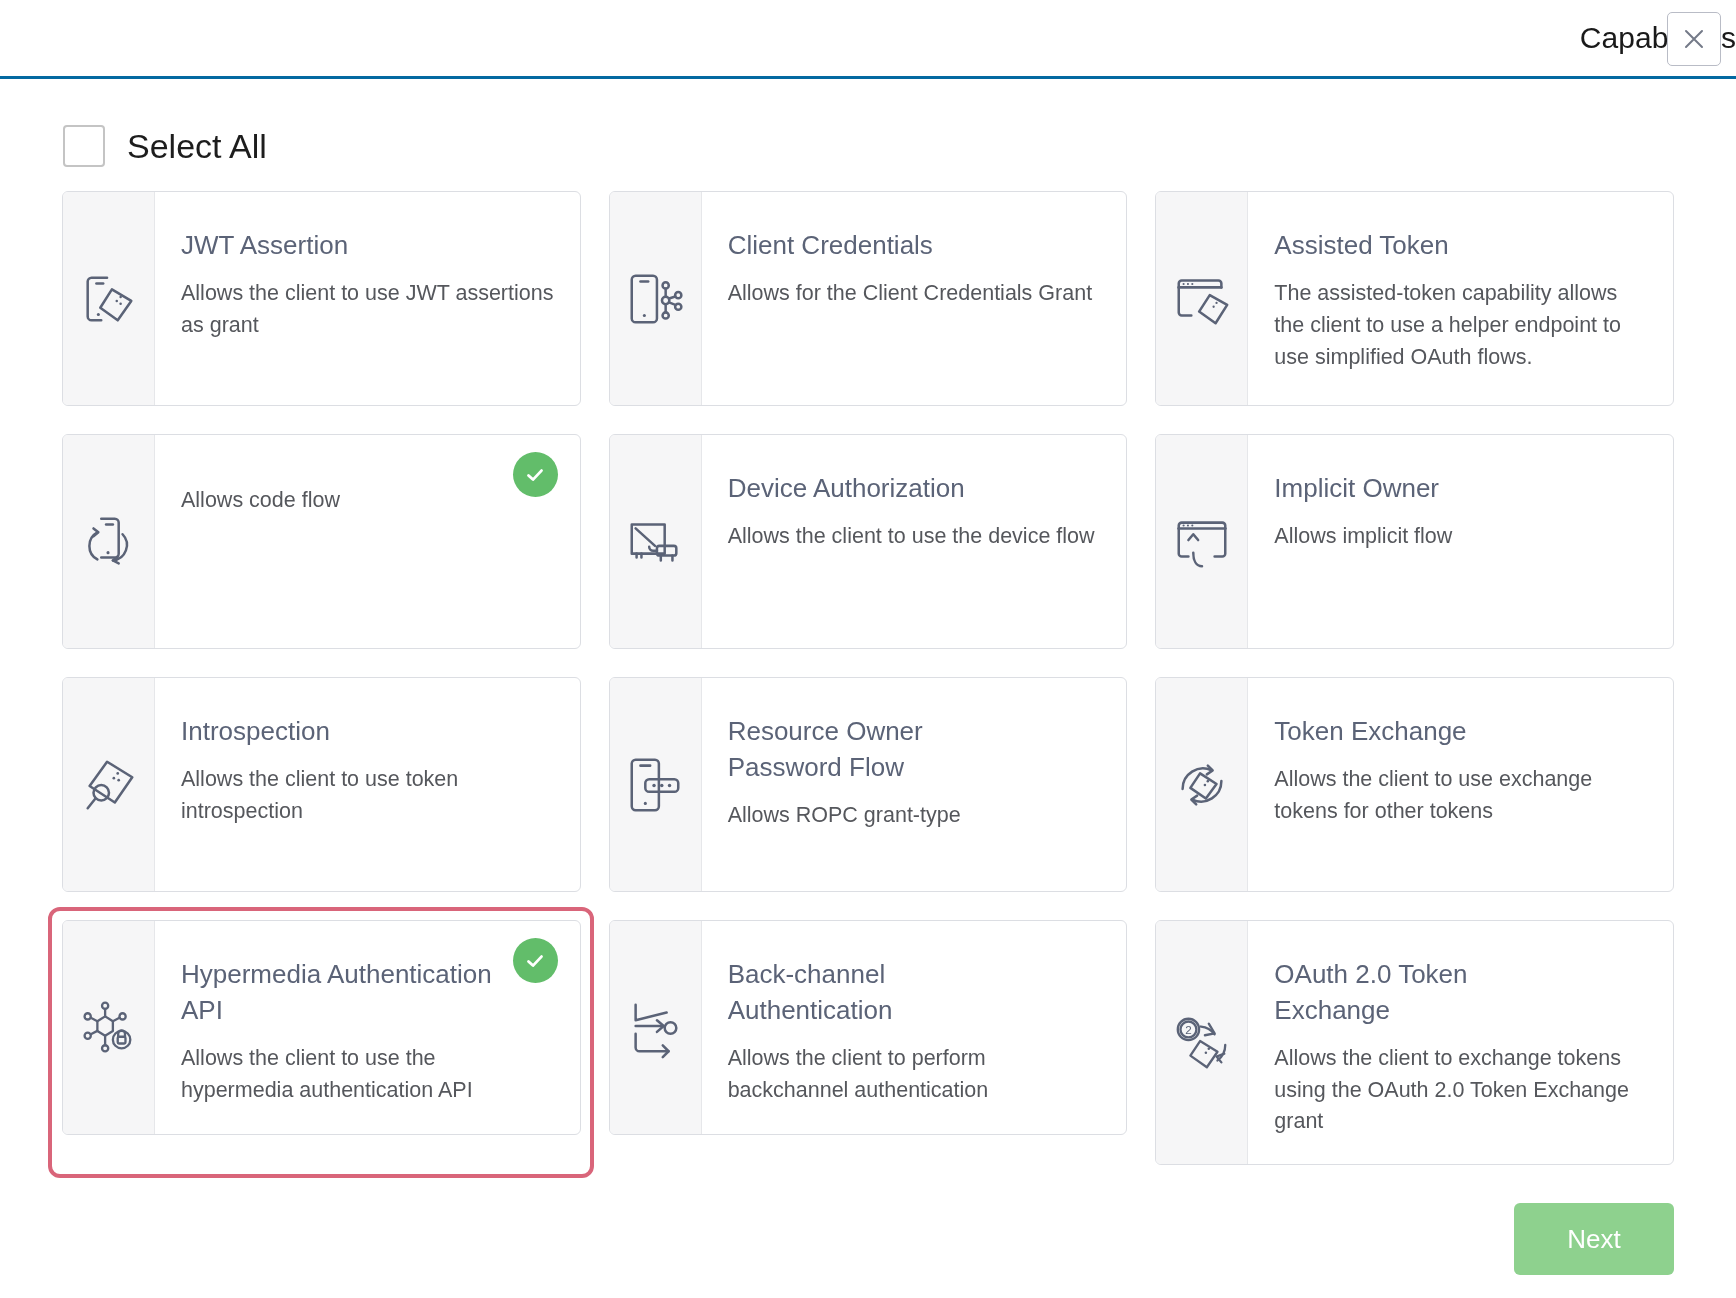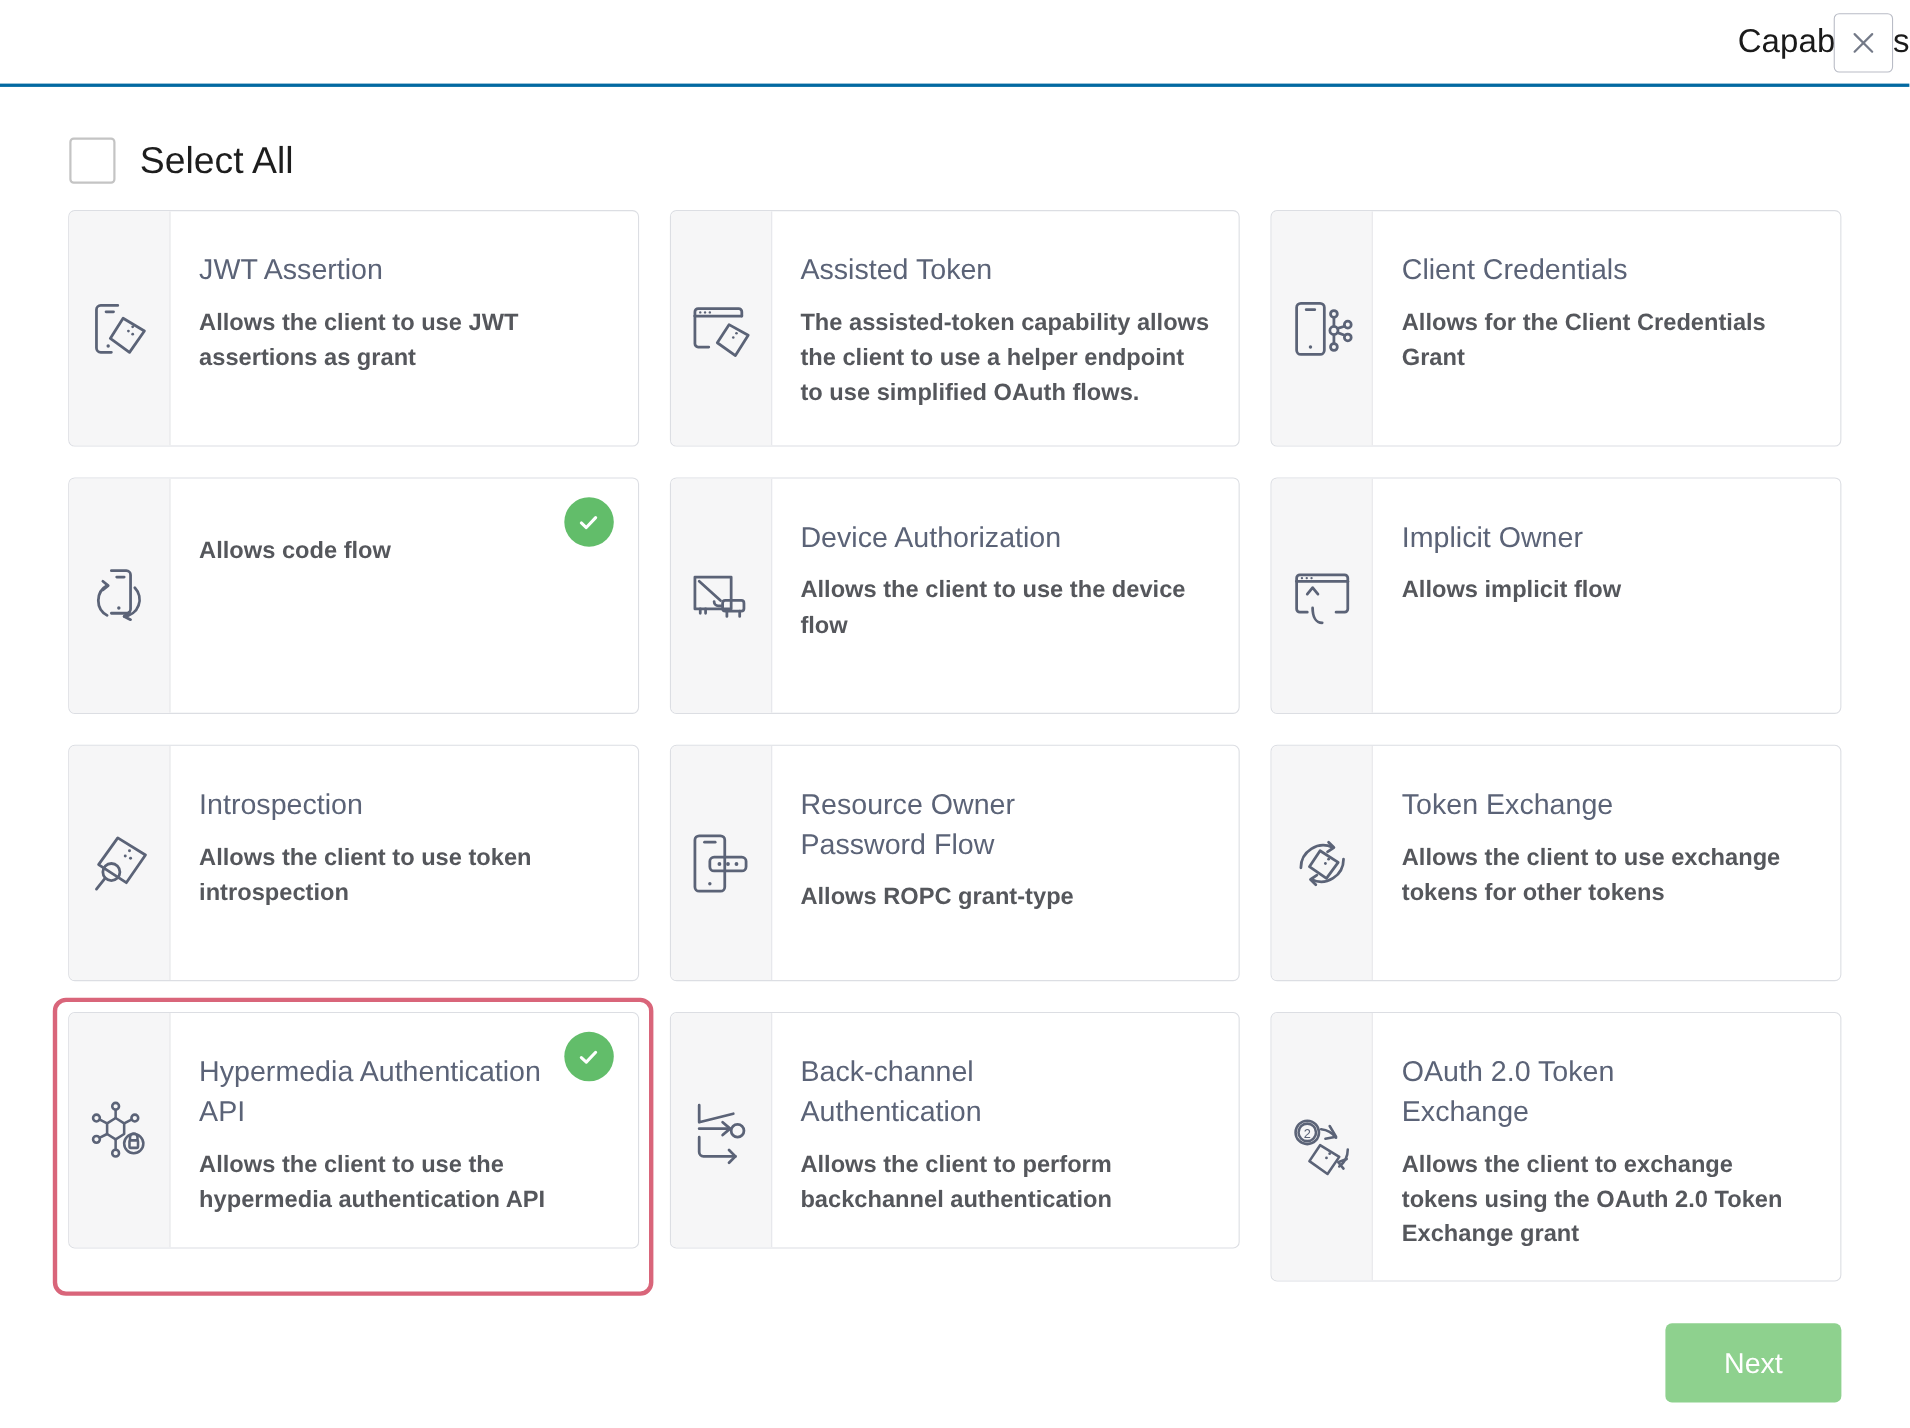--- a/index.html
+++ b/index.html
@@ -128,21 +128,21 @@
     line-height: 1.38;
     color: #5b6377;
     font-weight: 400;
     padding-right: 58px;
   }
   .card-desc {
     margin-top: 14px;
     font-size: 21.5px;
     line-height: 1.48;
     color: #55575c;
-    font-weight: 700;
+    font-weight: 400;
   }
 
   .check-badge {
     position: absolute;
     top: 17px;
     right: 22px;
     width: 45px;
     height: 45px;
     border-radius: 50%;
     background: #62bd6a;
@@ -206,55 +206,55 @@
         <div class="card-body">
           <div class="card-title">JWT Assertion</div>
           <div class="card-desc">Allows the client to use JWT assertions as grant</div>
         </div>
       </div>
     </div>
     <div class="card-slot">
       <div class="card">
         <div class="card-icon-panel">
           <svg viewBox="0 0 64 64" fill="none" stroke="#5b6377" stroke-width="2.6" stroke-linecap="round" stroke-linejoin="round">
+      <rect x="8" y="8" width="26" height="48" rx="4"></rect>
+      <path d="M17 14h8"></path>
+            <circle cx="21" cy="49" r="1.6" fill="#5b6377" stroke="none"></circle>
+      <circle cx="43" cy="18" r="3.2"></circle>
+            <circle cx="56" cy="28" r="3.2"></circle>
+      <circle cx="56" cy="40" r="3.2"></circle>
+            <circle cx="43" cy="49" r="3.2"></circle>
+      <circle cx="43" cy="33.5" r="3.8"></circle>
+      <path d="M43 21.5v8M46.5 31.5l6.5-2M46.5 35.5l6.5 2.5M43 37.5v8"></path>
+    </svg>
+        </div>
+        <div class="card-body">
+          <div class="card-title">Client Credentials</div>
+          <div class="card-desc">Allows for the Client Credentials Grant</div>
+        </div>
+      </div>
+    </div>
+    <div class="card-slot">
+      <div class="card">
+        <div class="card-icon-panel">
+          <svg viewBox="0 0 64 64" fill="none" stroke="#5b6377" stroke-width="2.6" stroke-linecap="round" stroke-linejoin="round">
       <path d="M8 20v26a3 3 0 0 0 3 3h10"></path>
       <path d="M8 20v-4a3 3 0 0 1 3-3h38a3 3 0 0 1 3 3v4"></path>
       <path d="M8 20h44"></path>
       <circle cx="13" cy="16.5" r="1.1" fill="#5b6377" stroke="none"></circle>
       <circle cx="17.5" cy="16.5" r="1.1" fill="#5b6377" stroke="none"></circle>
       <circle cx="22" cy="16.5" r="1.1" fill="#5b6377" stroke="none"></circle>
       <path d="M40 28 L58 38 L46 57 L29 45 Z"></path>
       <circle cx="47" cy="36" r="1.2" fill="#5b6377" stroke="none"></circle>
       <circle cx="44" cy="40" r="1.2" fill="#5b6377" stroke="none"></circle>
     </svg>
         </div>
         <div class="card-body">
           <div class="card-title">Assisted Token</div>
           <div class="card-desc">The assisted-token capability allows the client to use a helper endpoint to use simplified OAuth flows.</div>
-        </div>
-      </div>
-    </div>
-    <div class="card-slot">
-      <div class="card">
-        <div class="card-icon-panel">
-          <svg viewBox="0 0 64 64" fill="none" stroke="#5b6377" stroke-width="2.6" stroke-linecap="round" stroke-linejoin="round">
-      <rect x="8" y="8" width="26" height="48" rx="4"></rect>
-      <path d="M17 14h8"></path>
-            <circle cx="21" cy="49" r="1.6" fill="#5b6377" stroke="none"></circle>
-      <circle cx="43" cy="18" r="3.2"></circle>
-            <circle cx="56" cy="28" r="3.2"></circle>
-      <circle cx="56" cy="40" r="3.2"></circle>
-            <circle cx="43" cy="49" r="3.2"></circle>
-      <circle cx="43" cy="33.5" r="3.8"></circle>
-      <path d="M43 21.5v8M46.5 31.5l6.5-2M46.5 35.5l6.5 2.5M43 37.5v8"></path>
-    </svg>
-        </div>
-        <div class="card-body">
-          <div class="card-title">Client Credentials</div>
-          <div class="card-desc">Allows for the Client Credentials Grant</div>
         </div>
       </div>
     </div>
     <div class="card-slot">
       <div class="card">
         <div class="card-icon-panel">
           <svg viewBox="0 0 64 64" fill="none" stroke="#5b6377" stroke-width="2.6" stroke-linecap="round" stroke-linejoin="round">
       <path d="M24 8h14a4 4 0 0 1 4 4v32a4 4 0 0 1-4 4H24"></path>
       <path d="M29 14h7"></path>
             <circle cx="31" cy="43" r="1.6" fill="#5b6377" stroke="none"></circle>

